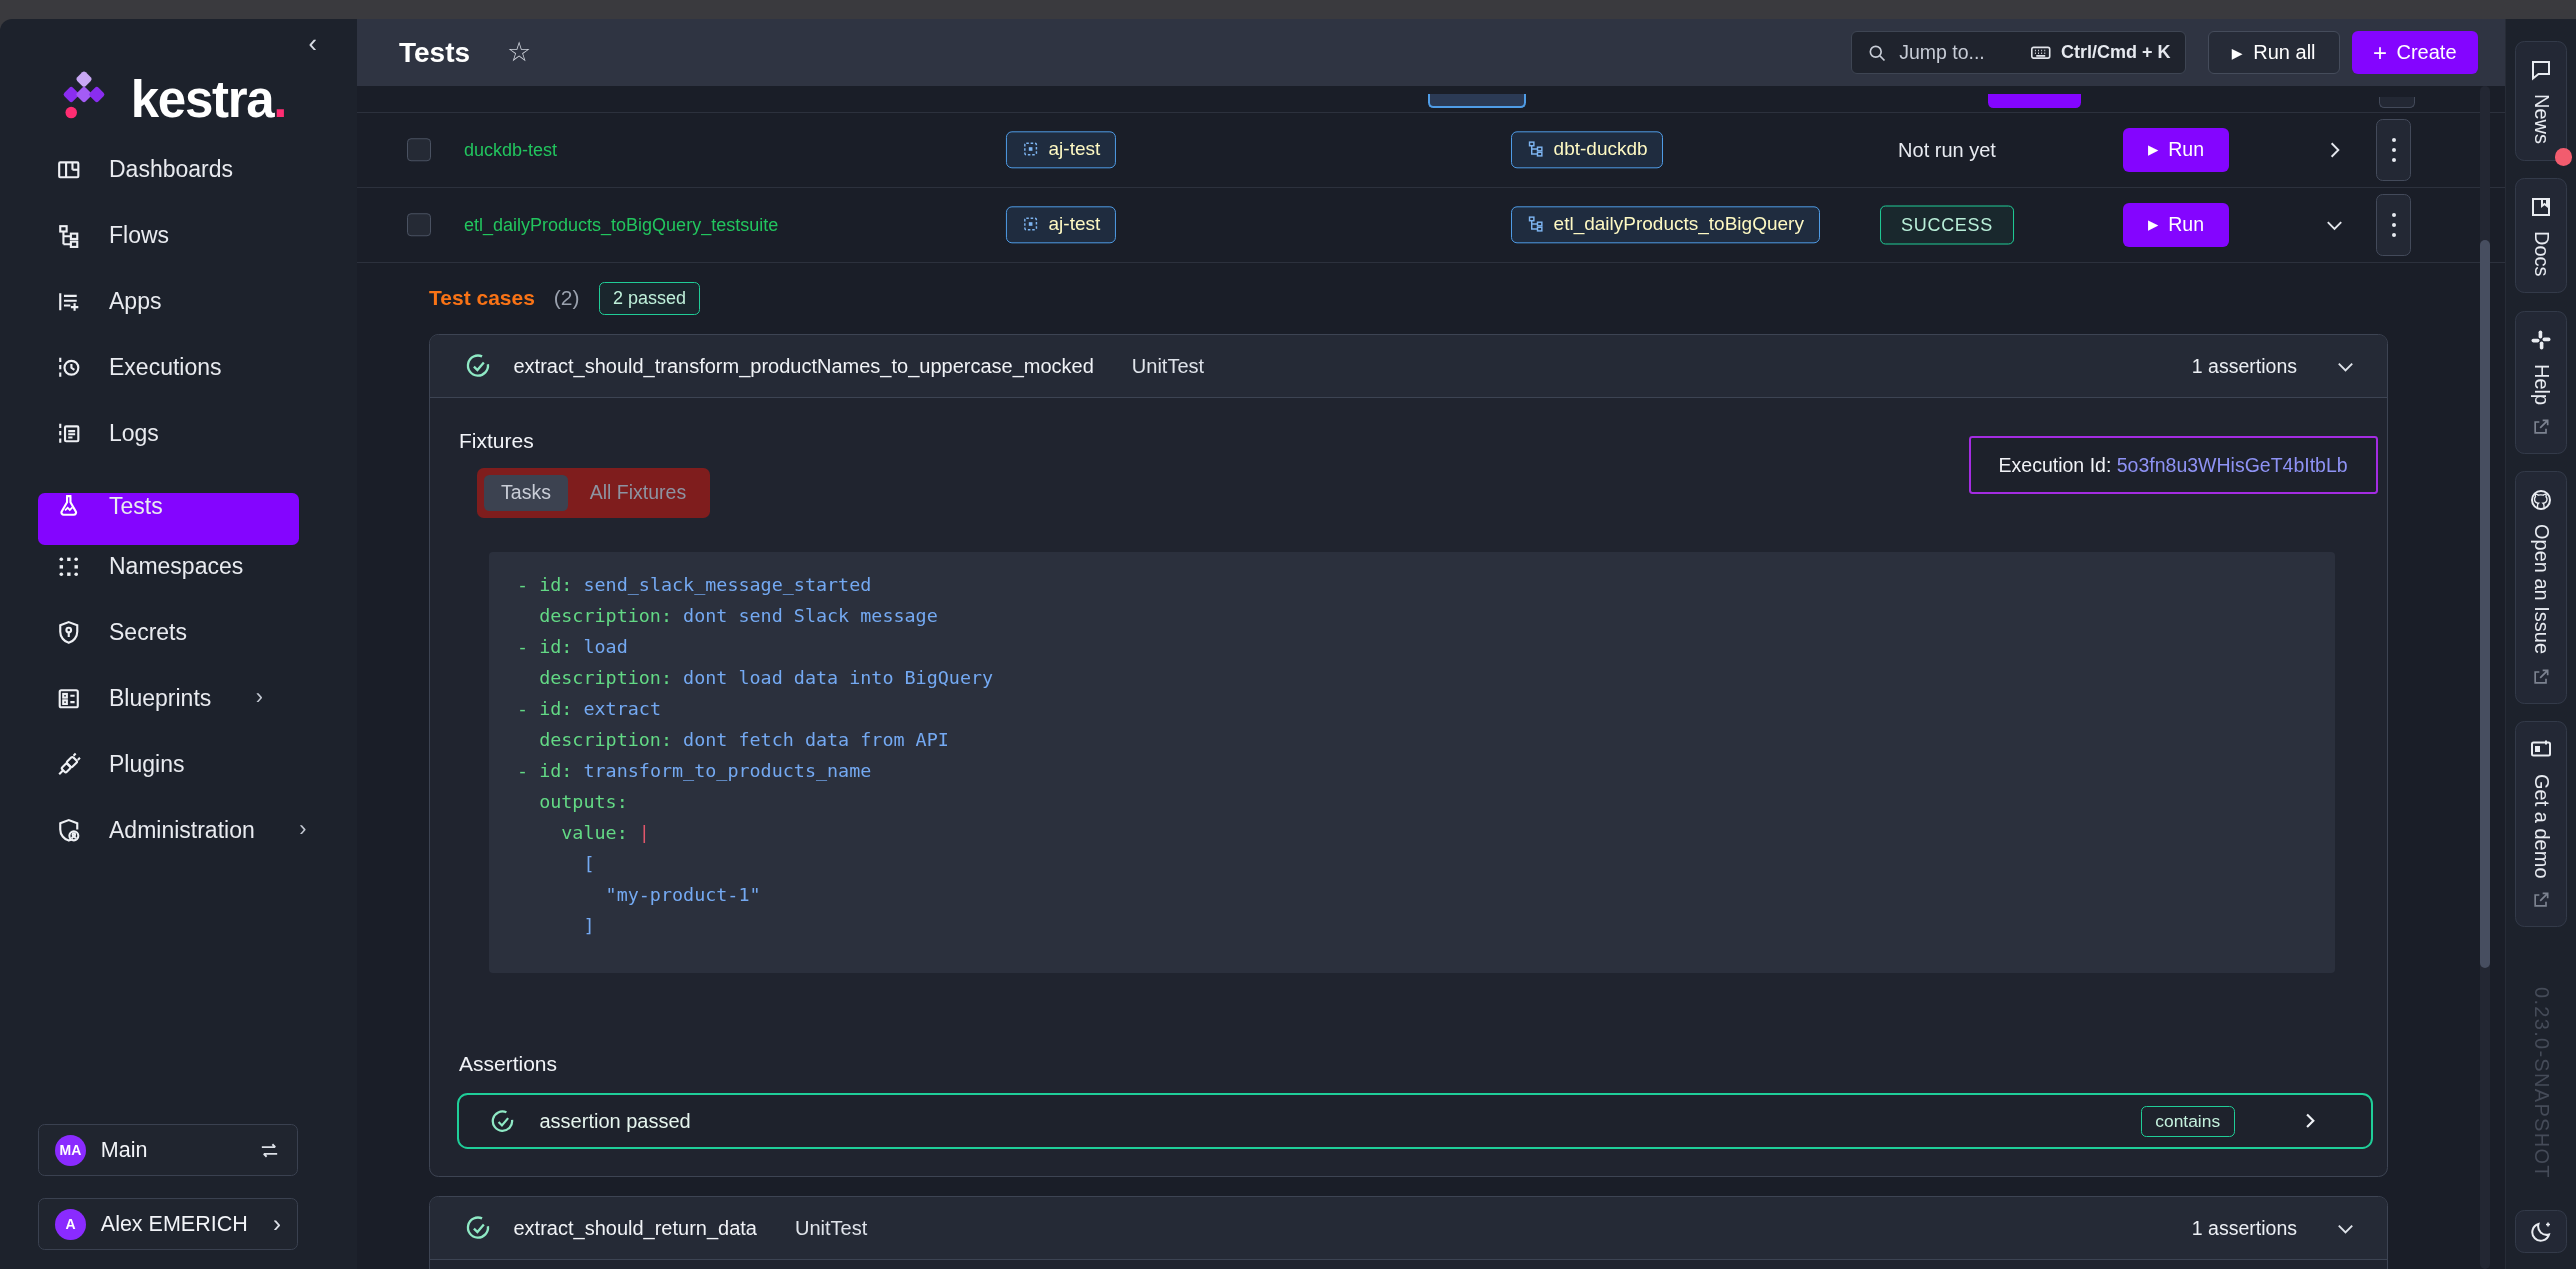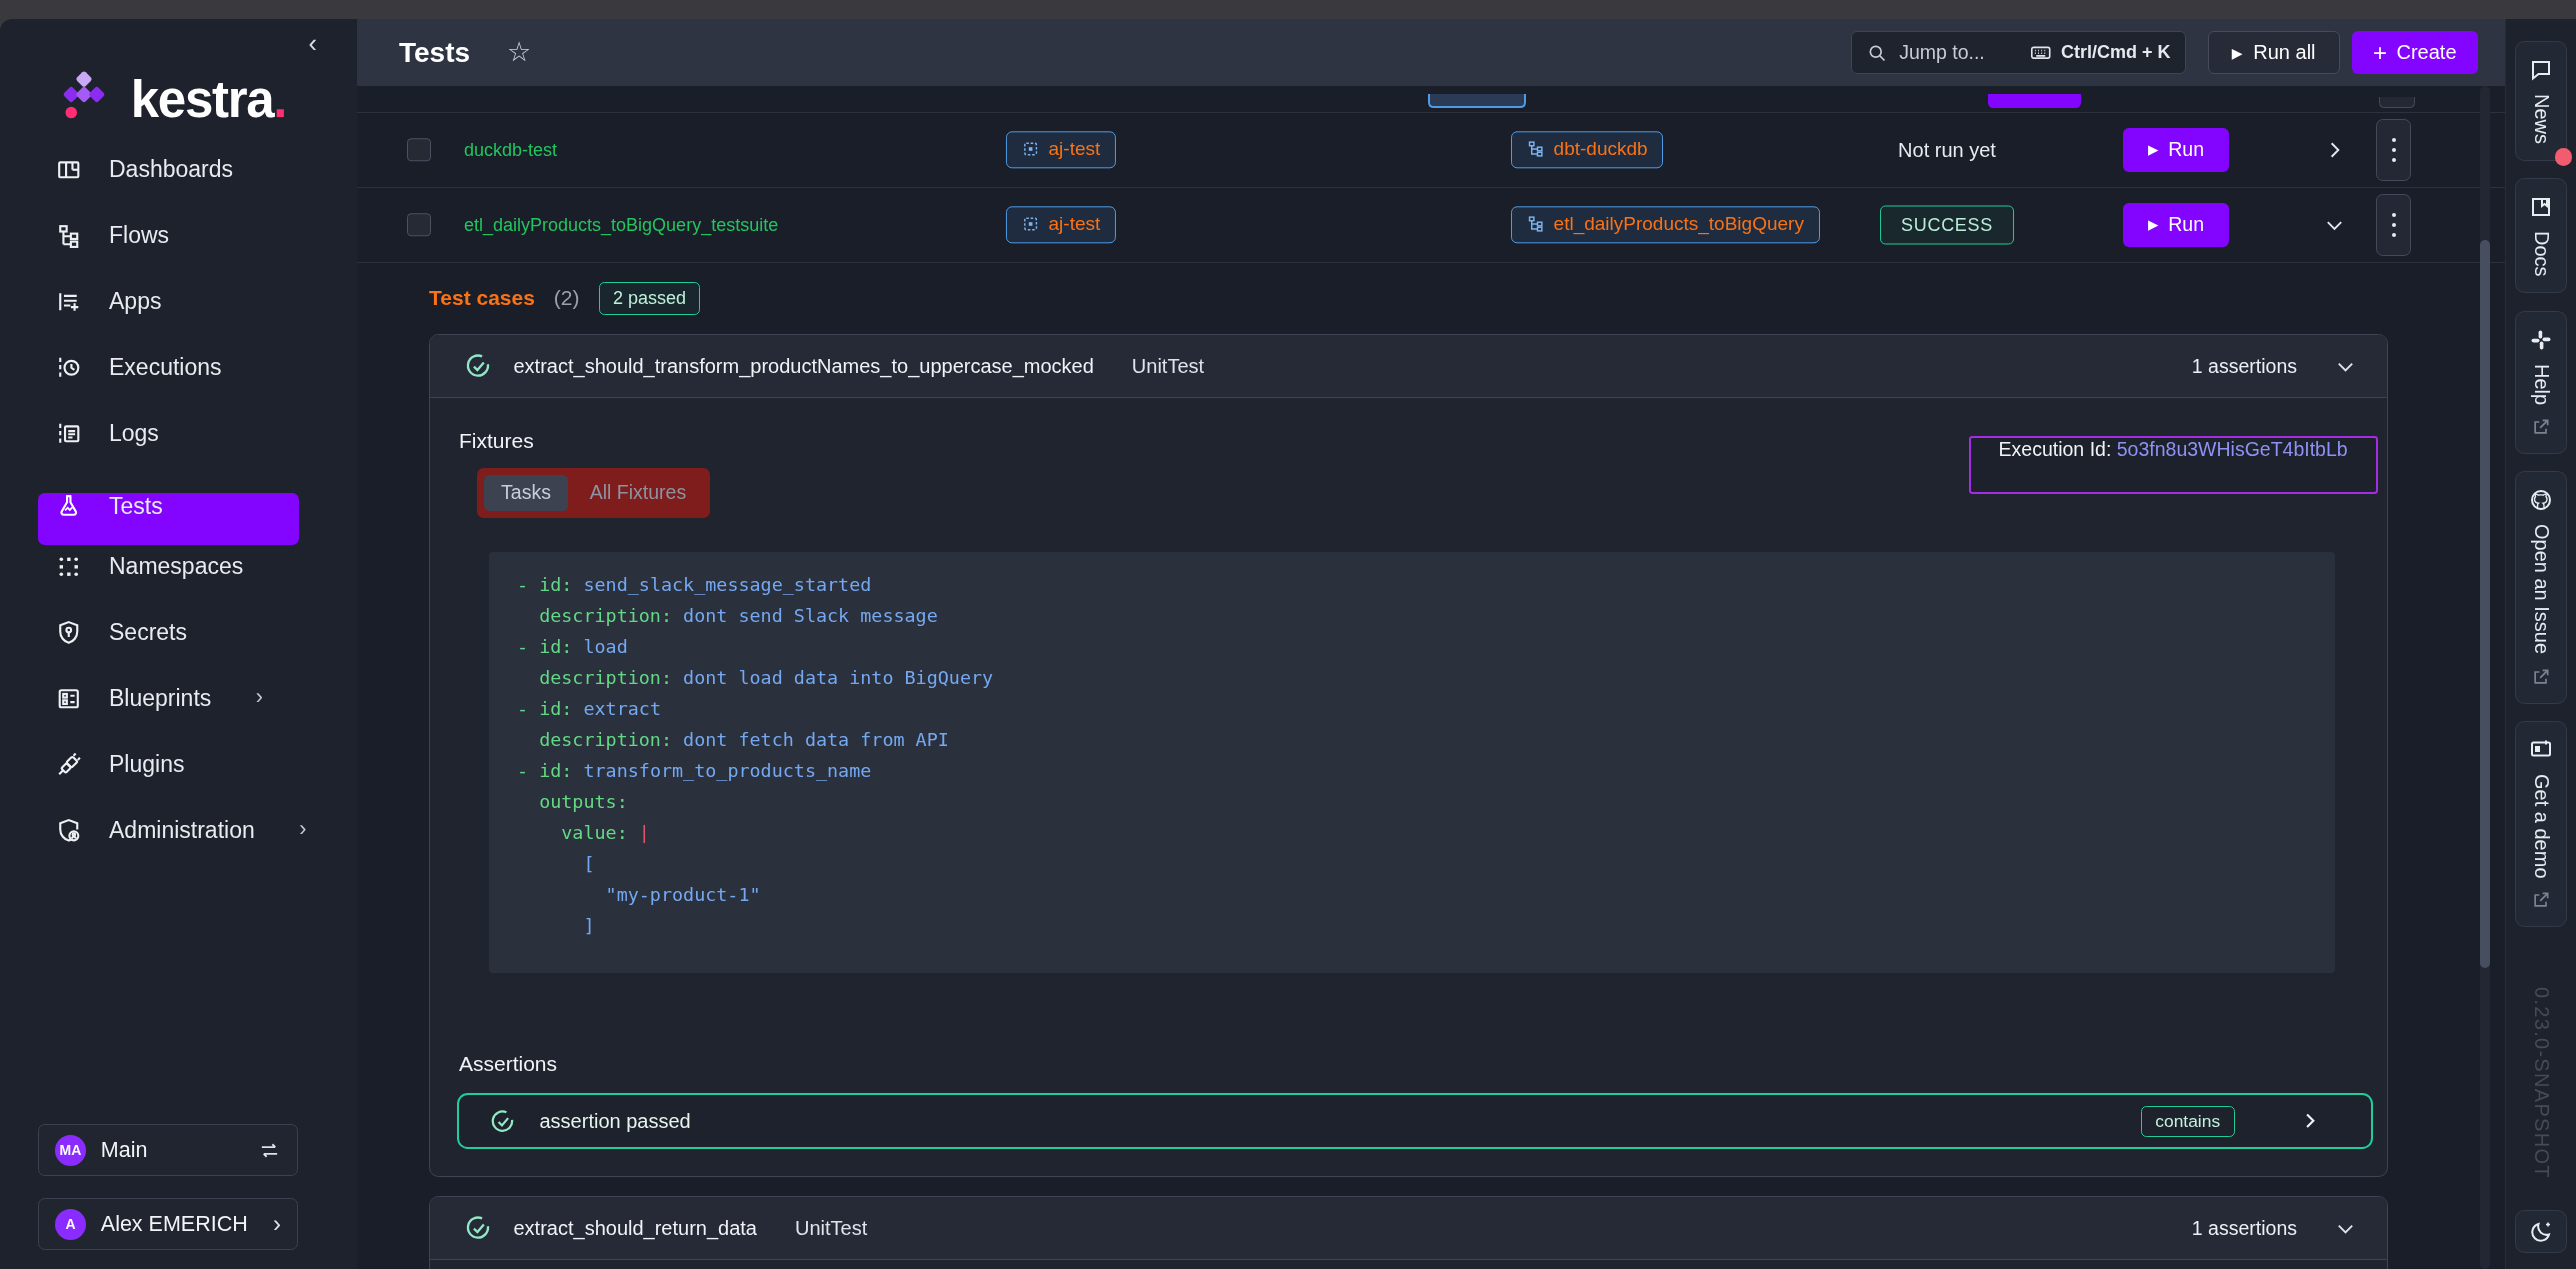--- a/index.html
+++ b/index.html
@@ -55,21 +55,21 @@
   .sliver-run{position:absolute;left:1631px;bottom:4px;width:93px;height:13.4px;
               background:#8405ff;border-radius:0 0 5.4px 5.4px;}
   .sliver-kebab{position:absolute;left:2022px;bottom:4px;width:34px;height:9.4px;
                 border:1.3px solid #434a5a;border-top:none;border-radius:0 0 5.4px 5.4px;background:#232834;}
   .trow{position:relative;height:74px;border-bottom:1.3px solid #2c313d;}
   .trow > *{position:absolute;top:50%;transform:translateY(-50%);}
   .cb{left:50px;width:21.5px;height:21.5px;border:1.3px solid #4a5262;border-radius:4px;background:#252a35;cursor:pointer;}
   .rname{left:107px;font-size:18px;color:#22c55e;}
   .badge-blue{display:inline-flex;align-items:center;gap:9.4px;padding:6.7px 14.8px;
               border:1.3px solid #4f9ce6;border-radius:6px;background:rgba(64,116,186,0.16);
-              color:#f97316;font-size:19px;cursor:pointer;white-space:nowrap;}
+              color:#fef9c3;font-size:19px;cursor:pointer;white-space:nowrap;}
   .ns-col{left:704px;transform:translate(-50%,-50%);}
   .flow-col{left:1154px;}
   .status-col{left:1590px;transform:translate(-50%,-50%);font-size:20px;color:#e8ebf1;white-space:nowrap;}
   .badge-green{display:inline-flex;align-items:center;padding:8px 20px;border:1.3px solid #20cd97;
                border-radius:5.4px;background:rgba(24,160,118,0.08);color:#b9efd9;
                font-size:18px;letter-spacing:0.7px;}
   .runbtn{left:1766px;width:106px;height:44px;background:#8405ff;border-radius:6px;color:#fff;
           font-size:19.5px;display:flex;align-items:center;justify-content:center;cursor:pointer;}
   .runbtn .play{font-size:13.4px;margin-right:10px;}
   .chev{left:1966px;display:flex;color:#e3e6ec;cursor:pointer;}
@@ -94,21 +94,21 @@
   .hd-chev{margin-left:37px;display:flex;color:#dfe3ea;cursor:pointer;}
   .card1{height:843px;}
   .card2{height:161px;margin-bottom:0;}
 
   .sec-label{margin:31px 0 0 29px;font-size:21px;color:#f2f4f8;}
   .tabs{margin:14.8px 0 0 47px;display:inline-flex;background:#7f1d1d;border-radius:6.7px;padding:6.7px;gap:4px;}
   .tab{padding:6.7px 17.4px;font-size:19.5px;color:#8d93a1;border-radius:5.4px;cursor:pointer;}
   .tab.active{background:#3c4250;color:#c9cdd7;}
   .exec-box{position:absolute;top:101px;right:9.4px;width:409px;height:58px;box-sizing:border-box;
             border:2.7px solid #a42ce2;border-radius:3.4px;background:#1d212b;
-            display:flex;align-items:flex-start;justify-content:center;font-size:19.5px;white-space:pre;}
+            display:flex;align-items:center;justify-content:center;font-size:19.5px;white-space:pre;}
   .exec-label{color:#f1f3f7;}
   .exec-id{color:#8e92f4;cursor:pointer;}
 
   .code{margin:34px 0 0 59px;width:1846px;height:421px;box-sizing:border-box;background:#2b303d;
         border-radius:4px;padding:17.4px 0 0 28px;font-family:"DejaVu Sans Mono",monospace;
         font-size:18.4px;line-height:31px;white-space:pre;overflow:hidden;}
   .code .g{color:#63d985;}
   .code .b{color:#74a9f2;}
   .code .r{color:#e0566b;}
 

